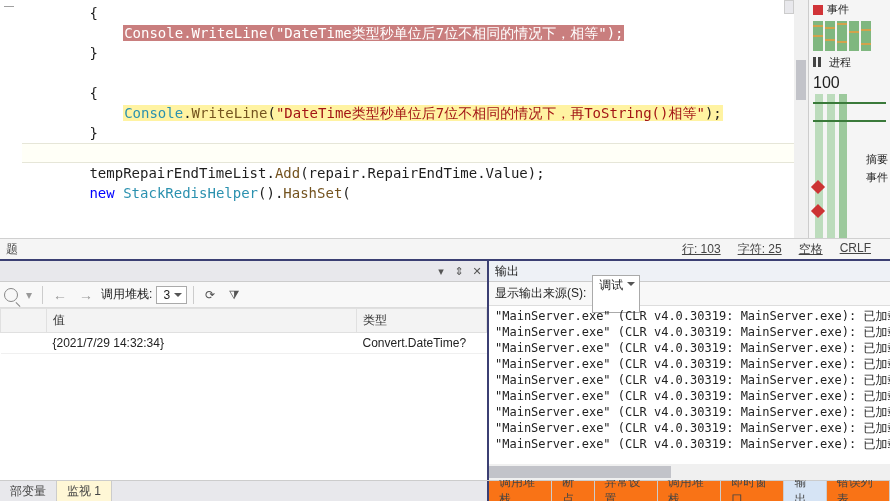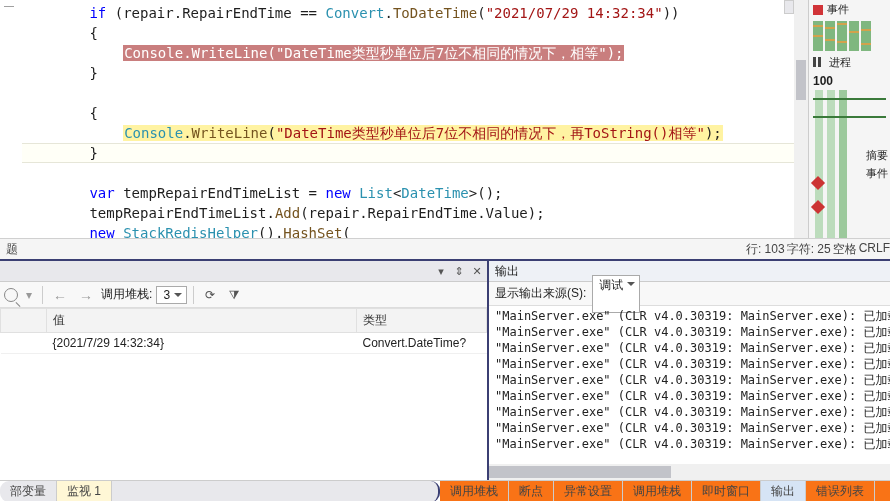--- a/index.html
+++ b/index.html
@@ -28,34 +28,34 @@
   
   .diag { flex:1; background:#f5f5f5; border-left:1px solid #ccc; display:flex; flex-direction:column; font-size:11px; }
   .diag .hdr { display:flex; align-items:center; gap:4px; padding:2px 4px; }
   .diag .hdr .x { width:10px; height:10px; background:#d13438; display:inline-block; }
   .diag .rows { flex:0 0 auto; height:34px; display:flex; gap:2px; padding:2px 4px; }
   .diag .rows .col { width:10px; background:#7fb77f; position:relative; }
   .diag .rows .col span { position:absolute; left:0; right:0; height:2px; background:#d2a24c; }
   .diag .sec2 { padding:2px 4px; display:flex; align-items:center; gap:4px; }
   .diag .pausebtn { width:12px; height:12px; display:inline-block; }
   .diag .pausebtn::before, .diag .pausebtn::after { content:""; display:inline-block; width:3px; height:10px; background:#444; margin-right:2px; }
-  .diag .num { font-size:12px;font-weight:bold; }
+  .diag .num { font-size:16px; }
   .diag .below { flex:1; position:relative; }
   .diag .vbar { position:absolute; top:0; bottom:0; width:8px; }
   .diag .b1 { left:6px; background:#bcdcbc; }
   .diag .b2 { left:18px; background:#bcdcbc; }
   .diag .b3 { left:30px; background:#9cc99c; }
   .diag .tick { position:absolute; left:4px; right:4px; height:2px; background:#3a7a3a; }
   .diag .labels { position:absolute; right:2px; top:56px; font-size:11px; line-height:18px; text-align:left; }
   .diag .redbox { position:absolute; left:4px; width:10px; height:10px; background:#c33; transform:rotate(45deg); }
 
   
   .edstatus { position:absolute; left:0; right:0; bottom:0; height:21px; background:#f5f5f5; border-top:1px solid #d0d0d0; display:flex; align-items:center; font-size:12px; color:#444; }
   .edstatus .lbl { position:absolute; left:0; padding:0 6px; }
-  .edstatus .right { position:absolute; right:0; display:flex; gap:2px; }
+  .edstatus .right { position:absolute; right:19px; display:flex; gap:17px;text-decoration:underline; }
 
   
   .panels { flex:1; display:flex; border-top:2px solid #3b3f73; }
   .panel-left { flex:0 0 489px; display:flex; flex-direction:column; background:#fff; border-right:2px solid #3b3f73; }
   .panel-right { flex:1; display:flex; flex-direction:column; background:#fff; }
 
   .pl-title { height:21px; background:#e8e8ec; border-bottom:1px solid #ccc; position:relative; }
   .pl-title .wctrl { position:absolute; right:2px; top:2px; display:flex; gap:2px; }
   .pl-title .wctrl span { width:16px; height:16px; display:inline-flex; align-items:center; justify-content:center; color:#555; font-size:11px; }
   .pl-tool { height:26px; display:flex; align-items:center; gap:4px; padding:0 4px; border-bottom:1px solid #ddd; background:#f8f8f8; }
@@ -78,21 +78,21 @@
   .pr-tool .combo::after { content:""; position:absolute; right:4px; top:6px; border:4px solid transparent; border-top-color:#555; }
   .pr-body { flex:1; overflow:hidden; font-family:Consolas,monospace; font-size:12px; line-height:16px; padding:2px 0 2px 6px; color:#222; white-space:pre; position:relative; }
   .pr-body .ln { height:16px; overflow:hidden; }
   .pr-scroll { height:16px; background:#f0f0f0; position:relative; }
   .pr-scroll .th { position:absolute; top:2px; left:0; width:40%; height:12px; background:#c2c3c9; }
   .pr-scroll .ar { position:absolute; top:0; width:16px; height:16px; display:flex; align-items:center; justify-content:center; color:#666; font-size:10px; }
   .pr-scroll .al { left:0; }
 
   
   .bottombar { height:21px; background:#e8e8ec; display:flex; align-items:stretch; font-size:12px; }
-  .bottombar.left { width:440px; border-right:2px solid #3b3f73;border-radius:9px; }
+  .bottombar.left { width:489px; border-right:2px solid #3b3f73; }
   .tab { padding:2px 10px; color:#444; border-right:1px solid #ccc; display:flex; align-items:center; }
   .tab.active { background:#fff7d6; }
   .bottombars { display:flex; height:21px; border-top:1px solid #ccc; }
   .bbr { flex:1; background:#f97316; display:flex; }
   .bbr .tab.activeR { background:#d6e4f5; }
 
   .coderow-wrap { position:relative; flex:0 0 259px; }
 </style>
 </head>
 <body>
@@ -100,30 +100,28 @@
 <div class="root">
   <div class="coderow-wrap">
     <div class="editor-row">
       <div class="code-area">
         <div class="gutter">
           <div class="dash d1"></div>
         </div>
         <div class="splitbar"></div>
         <div class="current-line" style="top:143px;"></div>
         <div class="code-lines">
-<div class="cl">        <span class="kw">if</span><span> (repair.</span><span>RepairEndTime</span><span> == </span><span class="cls">Convert</span><span>.</span><span class="mth">ToDateTime</span><span>(</span><span class="str">"2021/07/29 14:32:34"</span><span>))</span></div>
 <div class="cl">        <span>{</span></div>
 <div class="cl">            <span class="hl-sel"><span>Console</span><span>.</span><span class="mth2">WriteLine</span><span>(</span><span>"DateTime类型秒单位后7位不相同的情况下，相等"</span><span>);</span></span></div>
 <div class="cl">        <span>}</span></div>
 <div class="cl"> </div>
 <div class="cl">        <span>{</span></div>
 <div class="cl">            <span class="hl-cur"><span class="cls">Console</span><span>.</span><span class="mth">WriteLine</span><span>(</span><span class="str">"DateTime类型秒单位后7位不相同的情况下，再ToString()相等"</span><span>);</span></span></div>
 <div class="cl">        <span>}</span></div>
 <div class="cl"> </div>
-<div class="cl">        <span class="kw">var</span><span> tempRepairEndTimeList = </span><span class="kw">new</span><span> </span><span class="cls">List</span><span>&lt;</span><span class="cls">DateTime</span><span>&gt;();</span></div>
 <div class="cl">        <span>tempRepairEndTimeList.</span><span class="mth">Add</span><span>(repair.</span><span>RepairEndTime</span><span>.Value);</span></div>
 <div class="cl">        <span class="kw">new</span><span> </span><span class="cls">StackRedisHelper</span><span>().</span><span class="mth">HashSet</span><span>(</span></div>
         </div>
         <div class="vscroll">
             <div class="thumb"></div>
           </div>
       </div>
       <div class="diag">
         <div class="hdr">
             <span class="x"></span>

